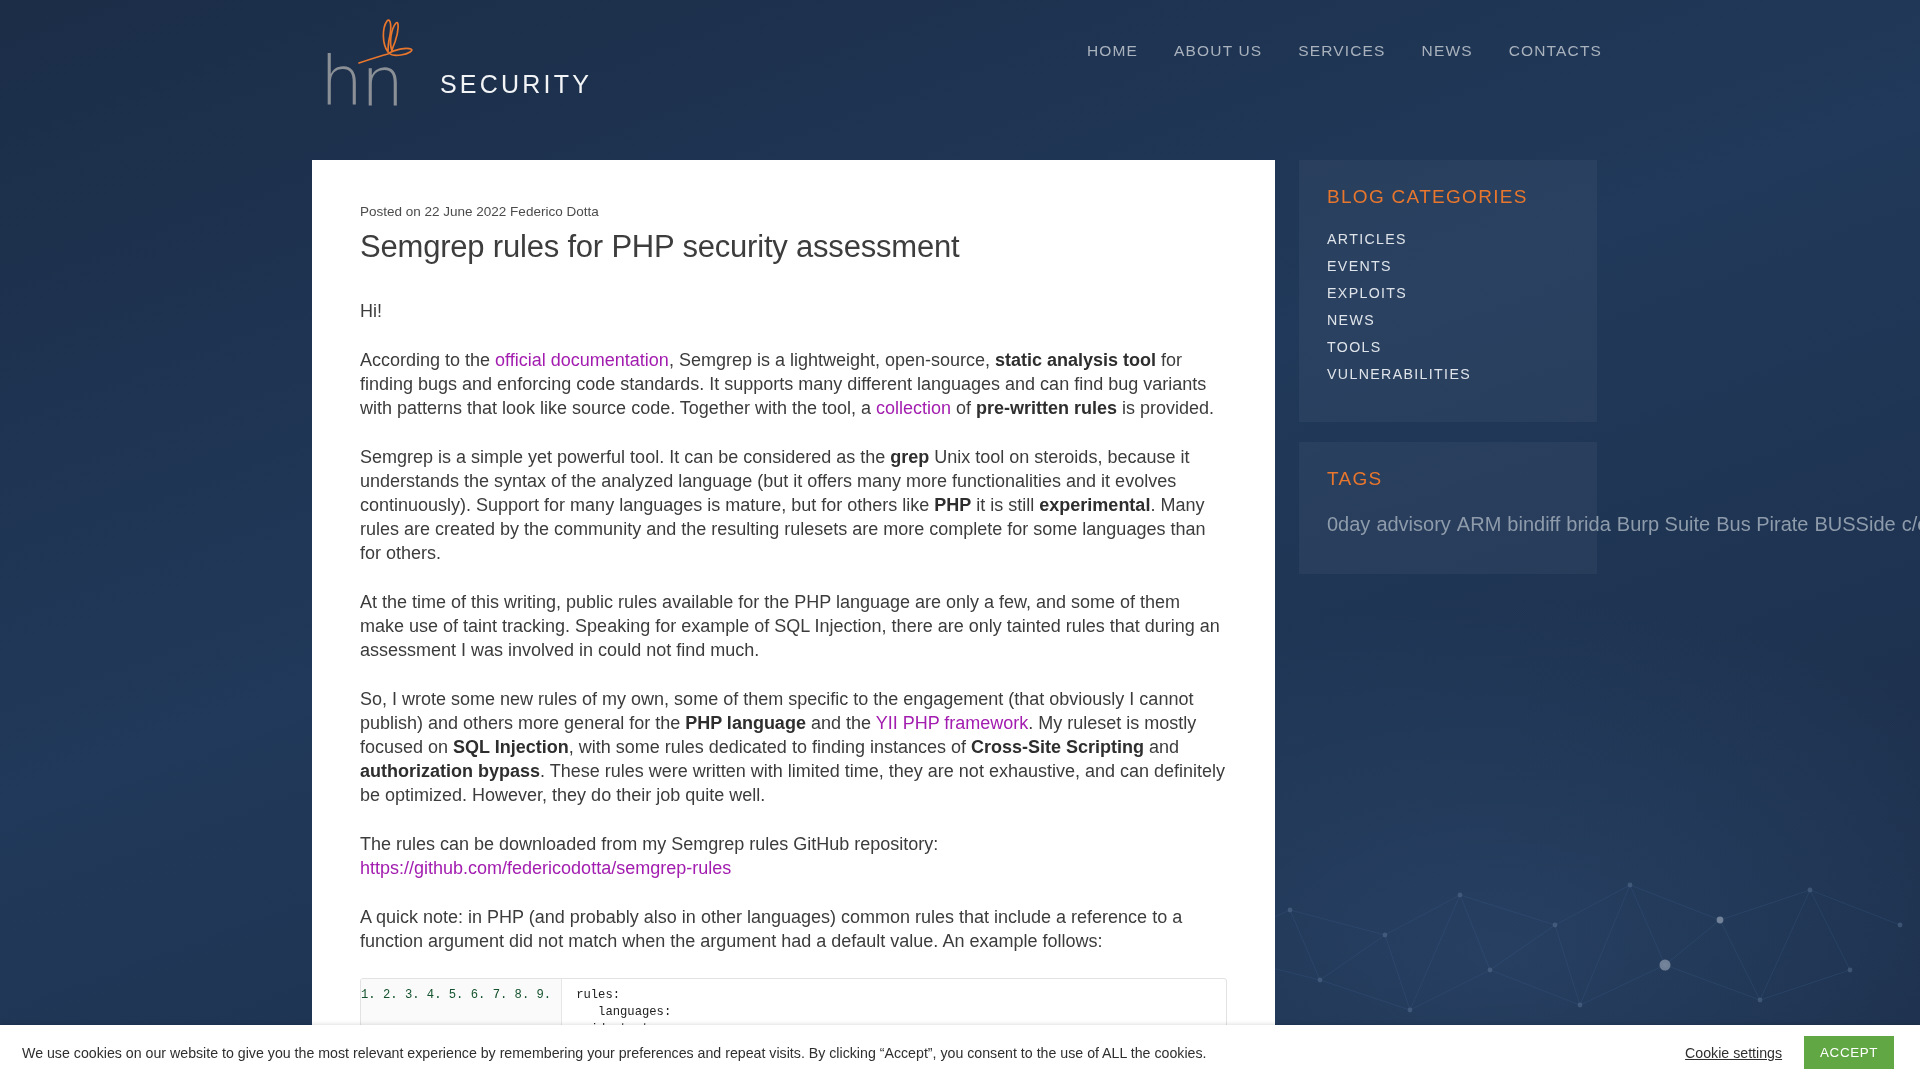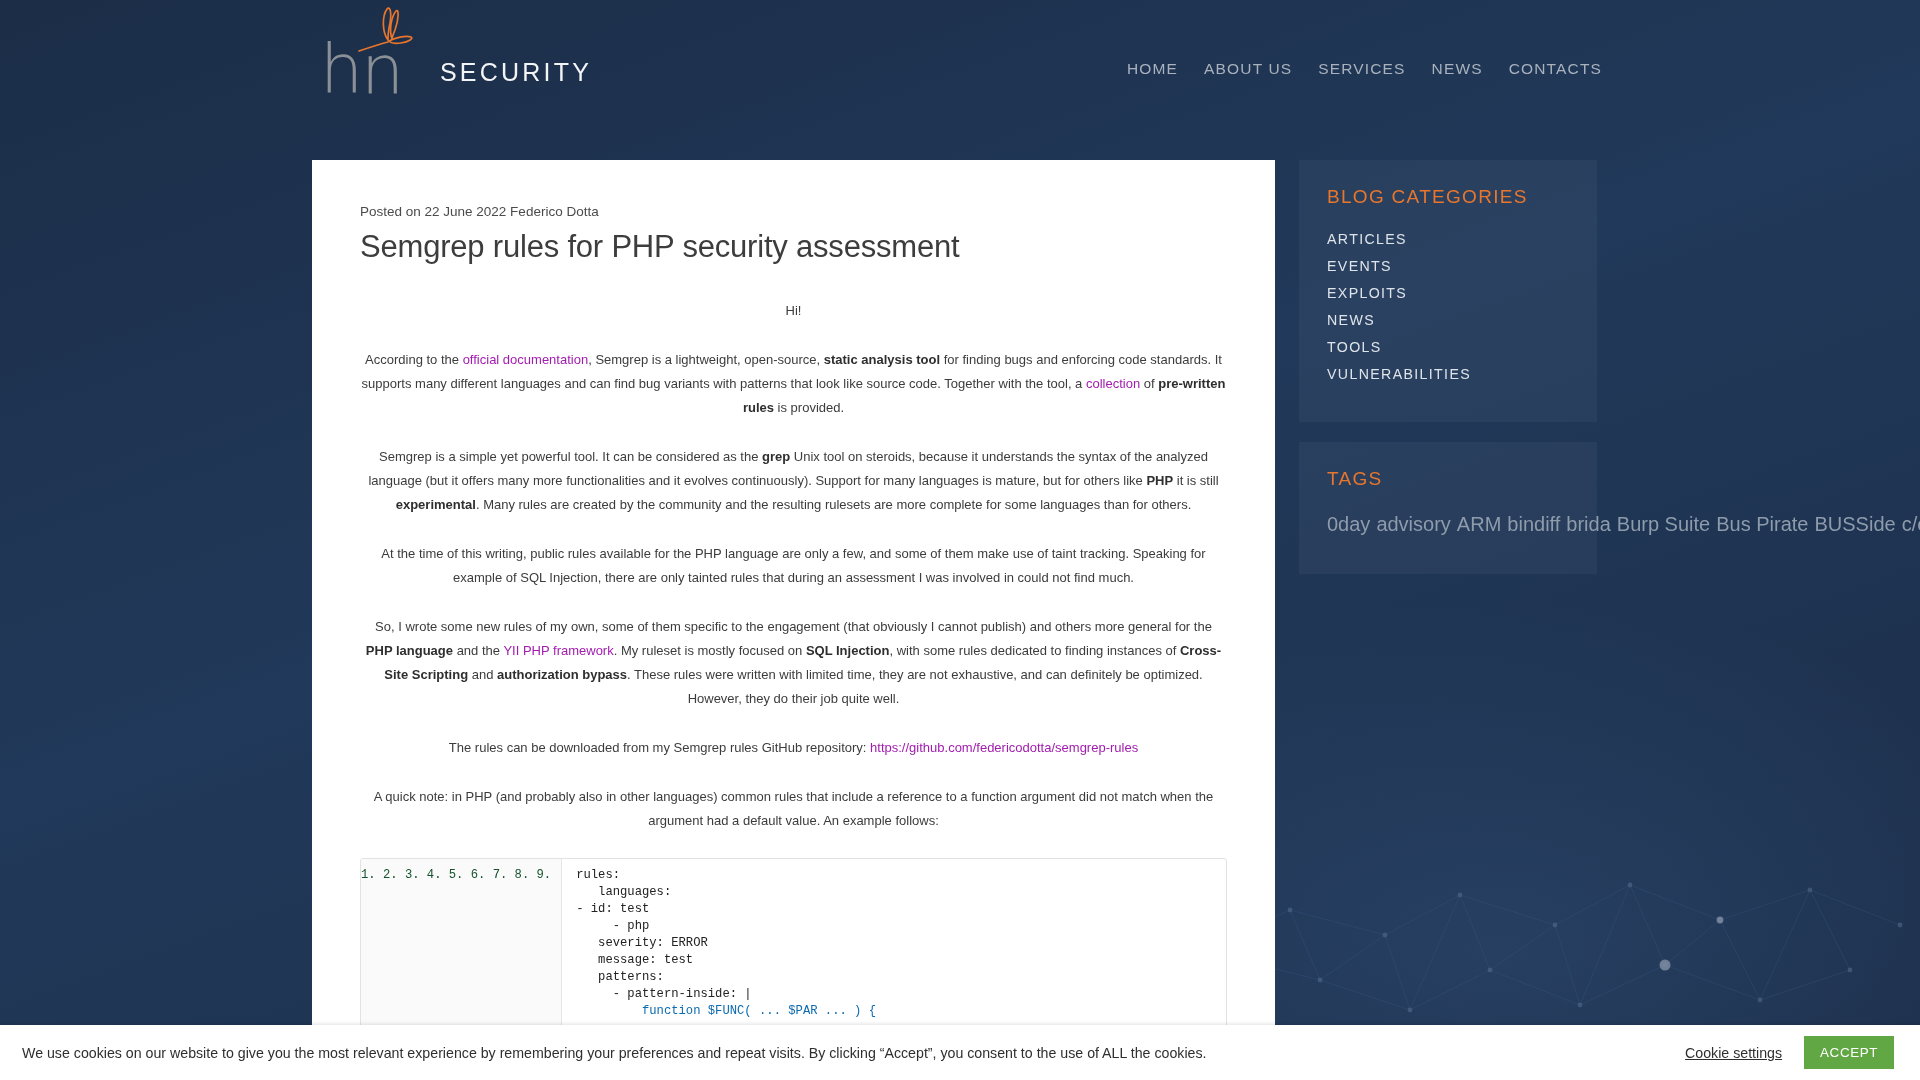--- a/index.html
+++ b/index.html
@@ -29,21 +29,21 @@
   .site-header {
     position: absolute;
     top: 0; left: 0; right: 0;
     height: 108px;
     display: flex;
     align-items: center;
     z-index: 5;
   }
   .logo-wrap {
     position: absolute;
-    left: 320px; top: 6px;
+    left: 320px; top: 18px;
     width: 230px; height: 92px;
   }
   .logo-dragonfly { position: absolute; left: 38px; top: 0px; }
   .logo-hn {
     position: absolute;
     left: 0px; top: 34px;
     font-size: 68px;
     line-height: 60px;
     letter-spacing: -2px;
     color: #8b9096;
@@ -54,23 +54,23 @@
     position: absolute;
     left: 120px; top: 52px;
     font-size: 25px;
     letter-spacing: 3.2px;
     color: #f2f4f6;
     font-weight: 400;
   }
 
   .main-nav {
     position: absolute;
-    right: 318px; top: 60px;
-    display: flex;
-    gap: 26px;
+    right: 318px; top: 42px;
+    display: flex;
+    gap: 36px;
   }
   .main-nav a {
     color: #a9b2bd;
     text-decoration: none;
     font-size: 15.5px;
     letter-spacing: 1.15px;
     font-weight: 400;
     white-space: nowrap;
   }
 
@@ -99,25 +99,24 @@
   }
   .post-title {
     font-size: 31px;
     font-weight: 400;
     color: #3d3d3d;
     letter-spacing: -0.2px;
     margin-bottom: 34px;
     line-height: 1.15;
   }
   .post-body p {
-    font-size: 13px;
+    font-size: 18px;
     line-height: 24px;
     color: #3c3c3c;
     margin-bottom: 25px;
-    text-align: center;
   }
   .post-body a {
     color: #a21caf;
     text-decoration: none;
   }
   .post-body strong { font-weight: 700; color: #2e2e2e; }
 
   
   .code-block {
     border: 1px solid #e2e2e2;

